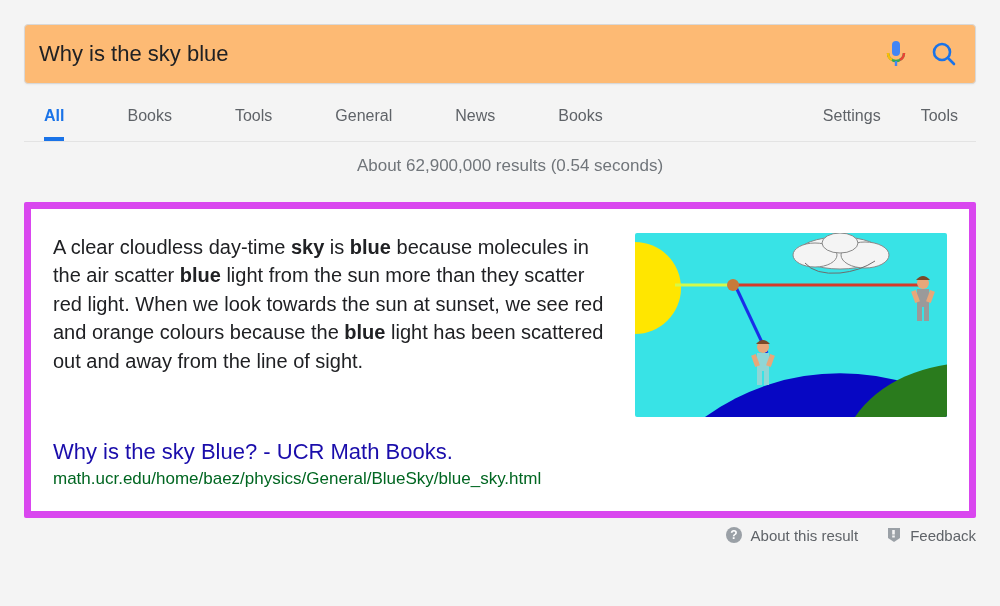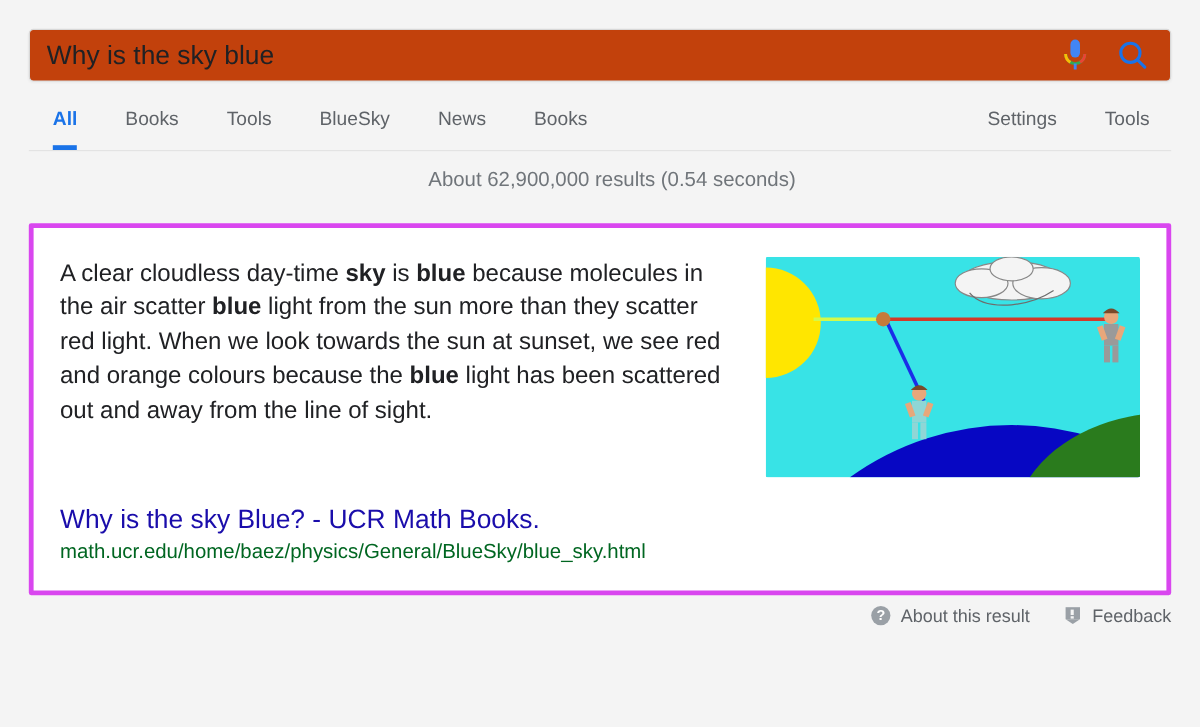--- a/index.html
+++ b/index.html
@@ -1,24 +1,24 @@
 <!DOCTYPE html>
 <html><head>
 <meta charset="utf-8">
 <style>
   * { box-sizing: border-box; margin: 0; padding: 0; }
   html, body { width: 1000px; height: 606px; font-family: Arial, Helvetica, sans-serif; background: #f4f4f4; overflow: hidden; }
 
   
   .searchbar {
     margin: 24px 24px 0 24px;
-    background: #c2410c;
+    background: #fdba74;
     border: 1px solid #d8d8d8;
     border-radius: 4px;
-    height: 44px;
+    height: 60px;
     display: flex;
     align-items: center;
     padding: 0 14px;
     box-shadow: 0 1px 2px rgba(0,0,0,0.04);
   }
   .searchbar input {
     flex: 1;
     border: none;
     outline: none;
     font-size: 22px;
@@ -28,34 +28,34 @@
   .searchbar .icon-btn { width: 34px; height: 34px; display:flex; align-items:center; justify-content:center; margin-left: 14px; cursor:pointer; }
 
   
   .tabs-row {
     margin: 0 24px;
     display: flex;
     align-items: flex-end;
     height: 58px;
     border-bottom: 1px solid #e3e3e3;
   }
-  .tabs-left { display:flex; gap: 40px; padding-left: 20px; }
+  .tabs-left { display:flex; gap: 63px; padding-left: 20px; }
   .tab { font-size: 16px; color: #5f6368; padding-bottom: 16px; cursor:pointer; }
   .tab.active { color: #1a73e8; font-weight: 700; border-bottom: 4px solid #1a73e8; padding-bottom: 12px; }
   .tabs-right { margin-left: auto; display:flex; gap: 40px; padding-right: 18px; padding-bottom:16px; }
   .tabs-right .tab { padding-bottom:0; }
 
   
   .stats { margin: 14px 24px 0 44px; color:#70757a; font-size: 17px; text-align: center; }
 
   
   .answer {
     margin: 26px 24px 0 24px;
     background:#fff;
-    border:4px solid #d946ef;
+    border:7px solid #d946ef;
     border-radius:2px;
     padding: 24px 22px 22px 22px;
     position:relative;
   }
   .answer-body { display:flex; gap: 24px; }
   .answer-text { flex:1; font-size: 20px; line-height: 1.42; color:#202124; max-width: 580px; }
   .answer-text b { font-weight: 700; }
   .answer-link { margin-top: 22px; font-size: 22px; color:#1a0dab; }
   .answer-url  { margin-top: 4px; font-size: 17px; color:#006621; }
   .answer-img  { width: 312px; height: 184px; flex-shrink:0; border-radius:2px; overflow:hidden; }
@@ -87,21 +87,21 @@
       <line x1="17" y1="17" x2="23" y2="23" stroke="#1a73e8" stroke-width="2.6" stroke-linecap="round"></line>
     </svg>
   </span>
 </div>
 
 <div class="tabs-row">
   <div class="tabs-left">
     <div class="tab active">All</div>
     <div class="tab">Books</div>
     <div class="tab">Tools</div>
-    <div class="tab">BlueSky</div>
+    <div class="tab">General</div>
     <div class="tab">News</div>
     <div class="tab">Books</div>
   </div>
   <div class="tabs-right">
     <div class="tab">Settings</div>
     <div class="tab">Tools</div>
   </div>
 </div>
 
 <div class="stats">About 62,900,000 results (0.54 seconds)</div>

